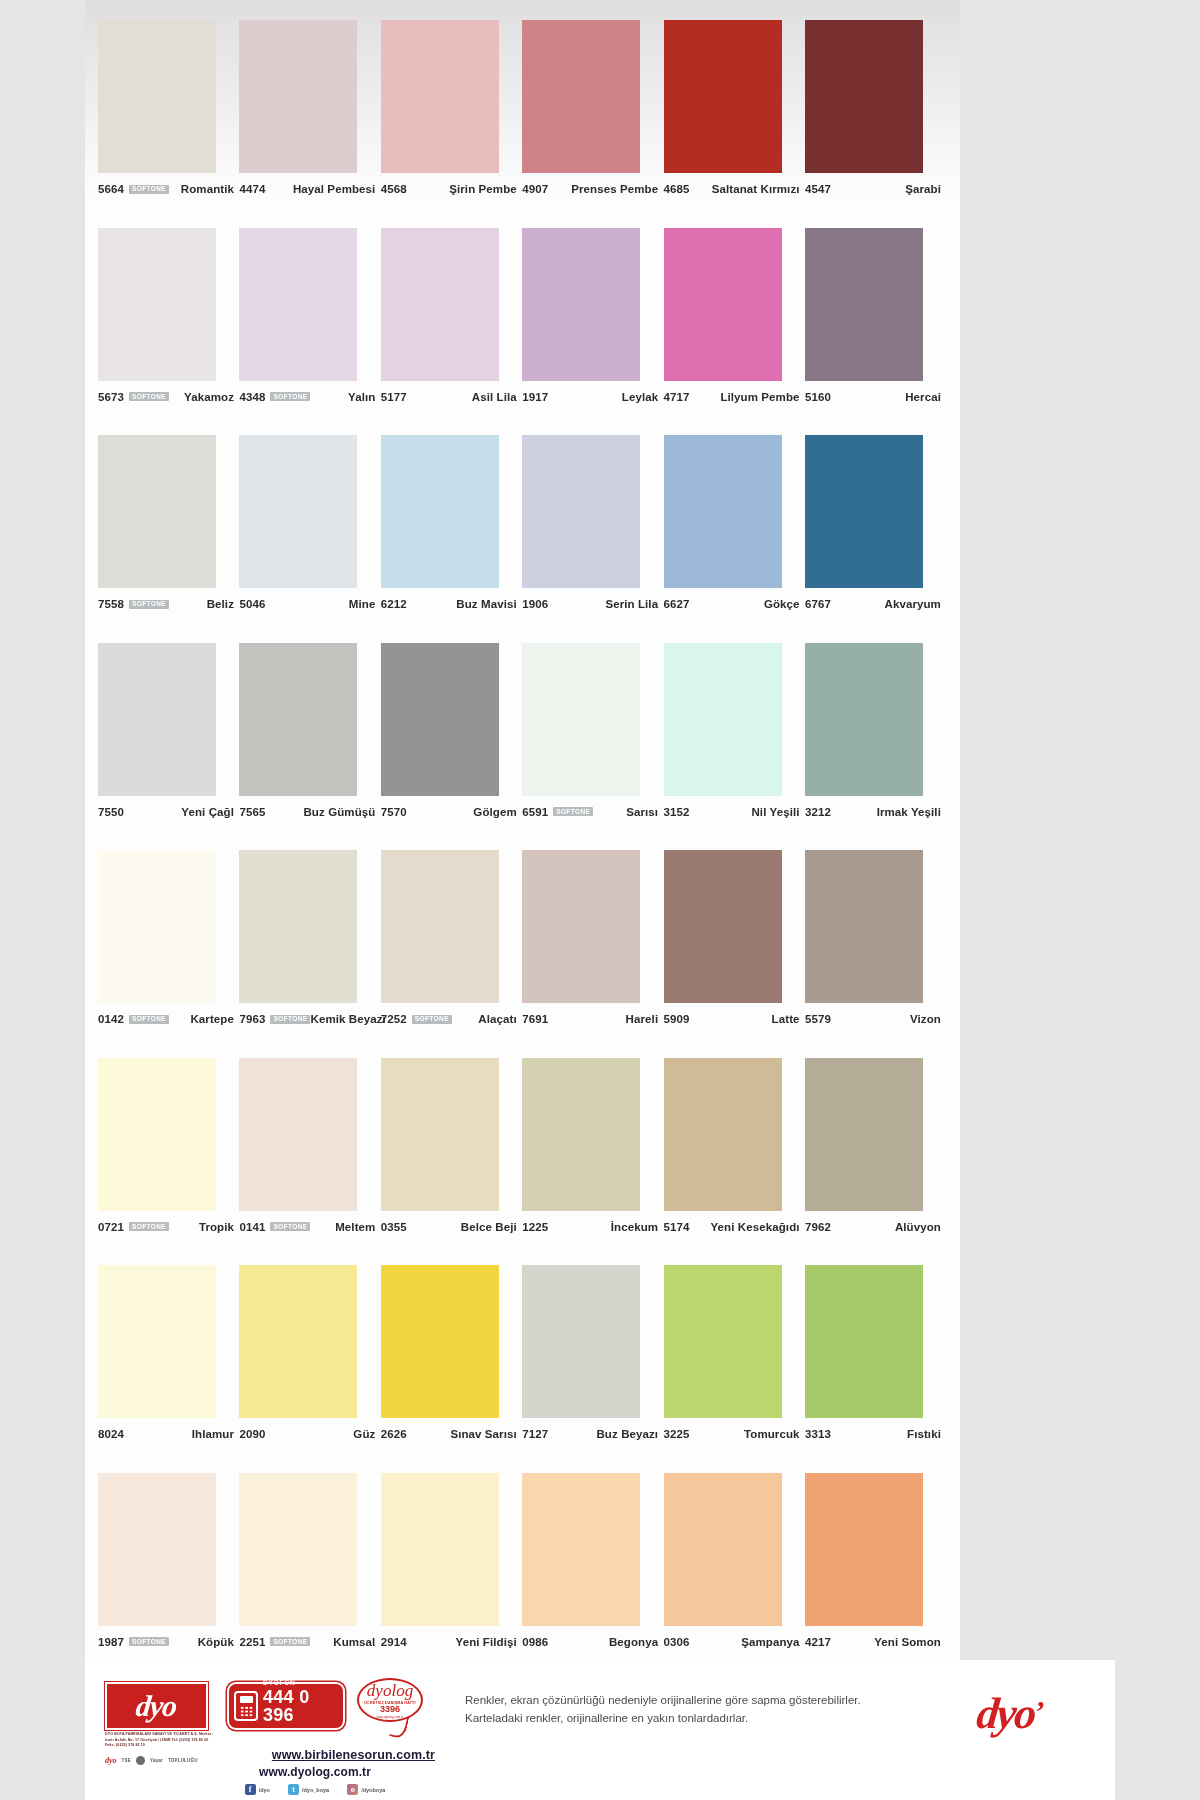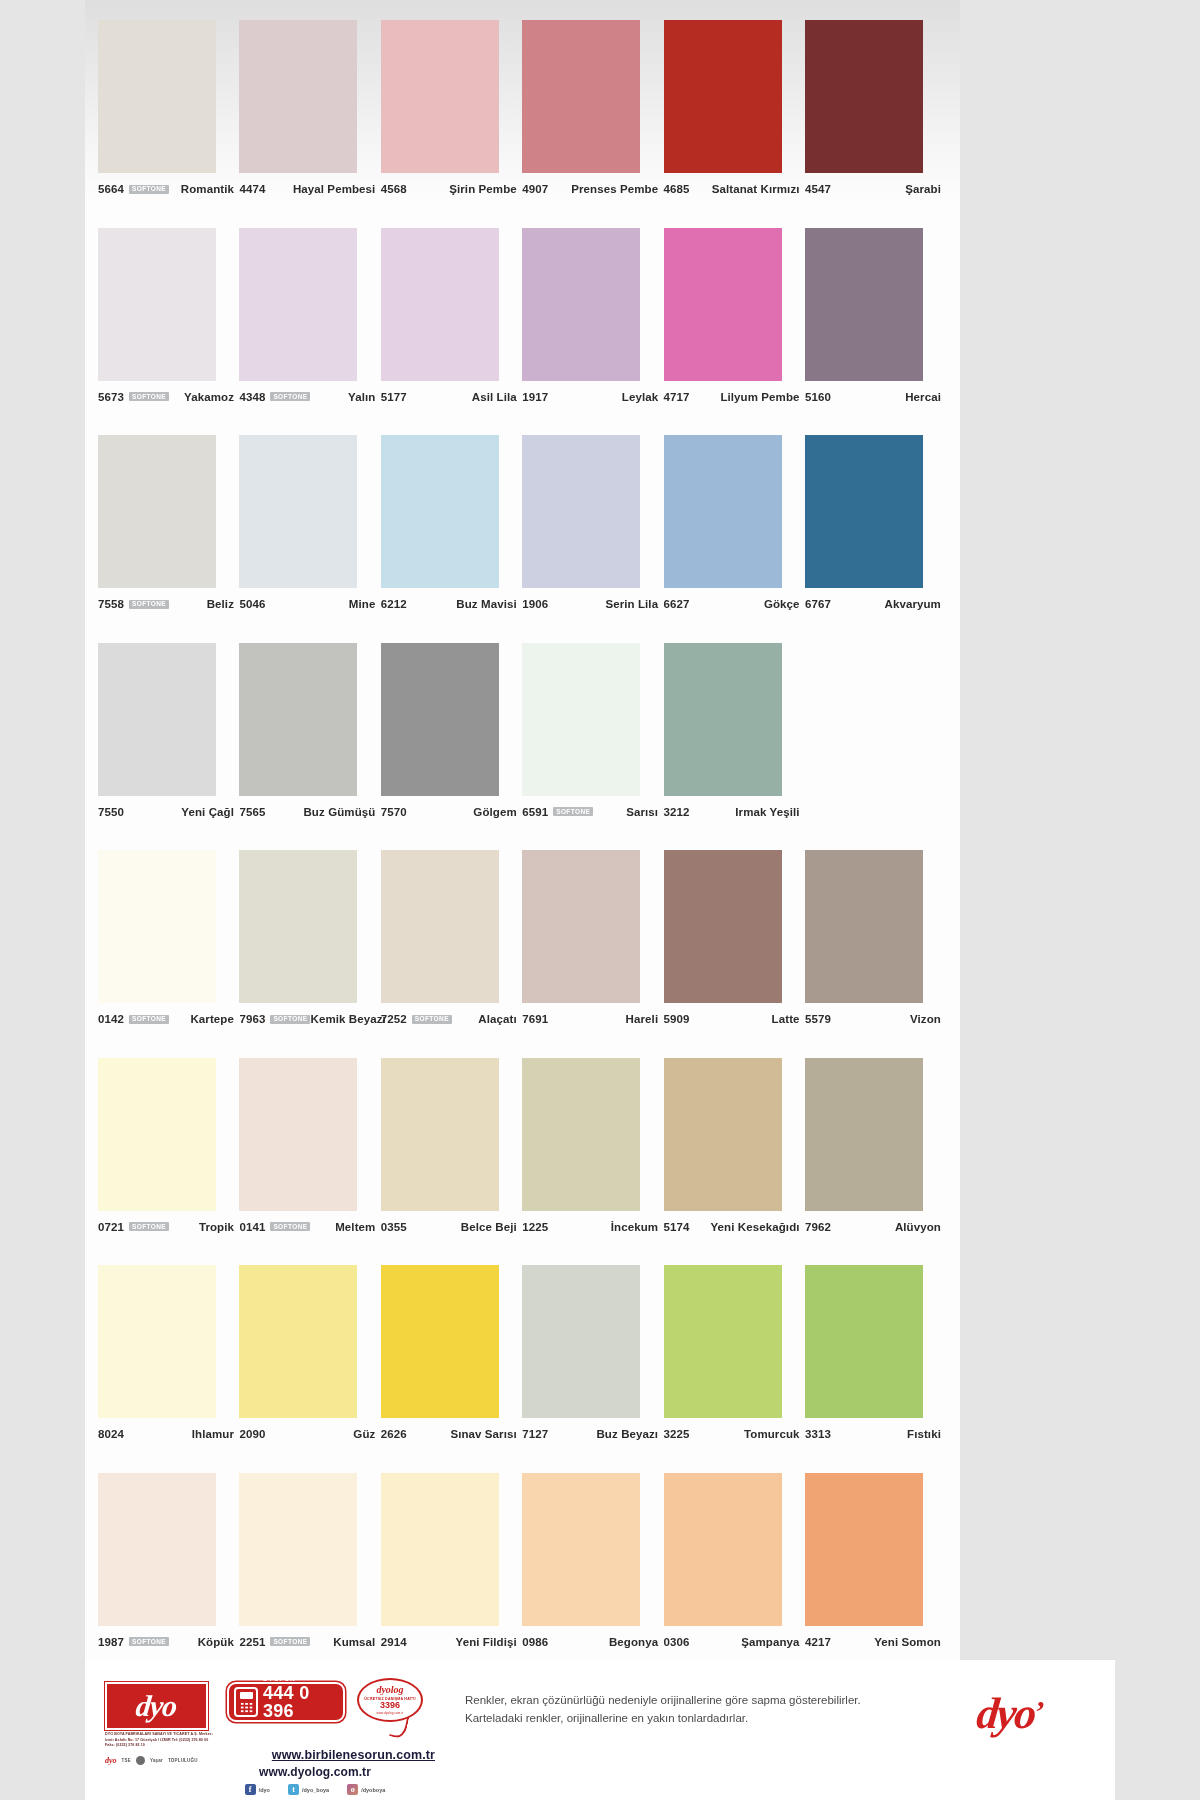--- a/index.html
+++ b/index.html
@@ -130,21 +130,21 @@
     font-size: 8px; color: #c8201f;
   }
   .mini-box { font-size: 4.5px; color: #555; font-weight:700; letter-spacing:.2px;}
   .mini-circle {
     width: 9px; height: 9px; border-radius: 50%;
     background: #6d6d6d; display:inline-block;
   }
 
   .dyofon {
     position: absolute; left: 142px; top: 22px;
-    width: 118px; height: 40px;
+    width: 118px; height: 48px;
     background: #c8201f;
     border-radius: 9px;
     border: 2px solid #ffffff;
     box-shadow: 0 0 0 1.5px #c8201f;
     display: flex; align-items: center;
     padding-left: 5px;
   }
   .phone-ico {
     width: 24px; height: 30px;
     border: 2px solid #ffffff;
@@ -182,21 +182,21 @@
   .bubble-tail {
     position:absolute; left: 34px; top: 38px;
     width: 16px; height: 22px;
     border-right: 2.5px solid #c8201f;
     border-bottom: 2.5px solid #c8201f;
     border-radius: 0 0 60% 10%;
     transform: rotate(12deg);
   }
   .dl-name {
     font-family:"Liberation Serif", serif; font-style: italic;
-    font-weight:700; font-size: 10px; color:#c8201f; line-height:1;
+    font-weight:400; font-size: 17px; color:#c8201f; line-height:1;
   }
   .dl-sub { font-size: 3.6px; color:#c8201f; font-weight:700; letter-spacing:.2px; margin-top:2px;}
   .dl-num { font-size: 9px; color:#c8201f; font-weight:700; line-height:1; }
   .dl-sub2 { font-size: 3px; color:#c8201f; letter-spacing:.1px; margin-top:1px;}
 
   .urls {
     position: absolute; left: 110px; top: 88px;
     width: 240px;
     text-align: center;
     color: #1b1b3a;
@@ -407,20 +407,27 @@
               <span class="code">7570</span>
               <span class="cname">Gölgem</span>
             </div>
           </div>
           <div class="cell">
             <div class="swatch" style="background: rgb(237, 244, 238);"></div>
             <div class="cap">
               <span class="code">6591</span>
               <span class="soft">SOFTONE</span>
               <span class="cname">Sarısı</span>
+            </div>
+          </div>
+          <div class="cell">
+            <div class="swatch" style="background: rgb(216, 246, 234);"></div>
+            <div class="cap">
+              <span class="code">3152</span>
+              <span class="cname">Nil Yeşili</span>
             </div>
           </div>
           <div class="cell">
             <div class="swatch" style="background: rgb(150, 176, 165);"></div>
             <div class="cap">
               <span class="code">3212</span>
               <span class="cname">Irmak Yeşili</span>
             </div>
           </div>
         </div>

